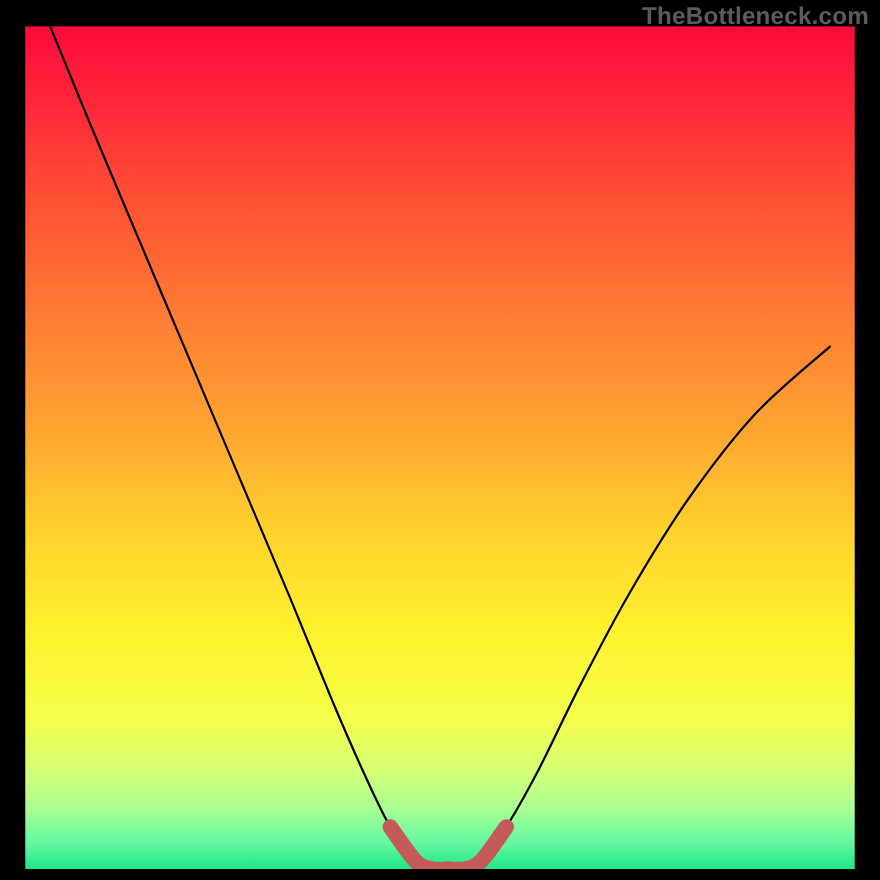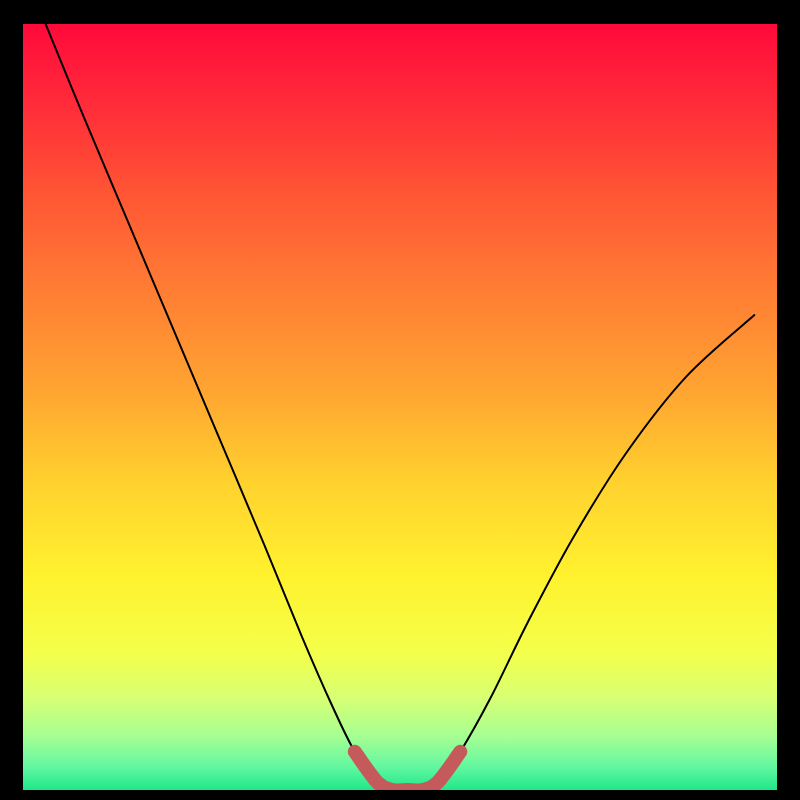--- a/index.html
+++ b/index.html
@@ -72,14 +72,15 @@
   </defs>
 
   <rect x="23" y="24" width="754" height="766" fill="url(#bg)"></rect>
 
   <g clip-path="url(#plotclip)">
     <path id="curve-path" class="curve" d="M 45.62 24 C 51.90333333333333 39.31999999999999, 69.49666666666666 82.72666666666663, 83.32 115.91999999999996 C 97.14333333333333 149.1133333333333, 113.48 187.4133333333333, 128.56 223.15999999999997 C 143.64000000000001 258.90666666666664, 158.72 294.65333333333336, 173.8 330.40000000000003 C 188.88000000000002 366.1466666666667, 203.96000000000004 401.8933333333333, 219.04000000000002 437.64 C 234.12 473.38666666666666, 250.45666666666665 511.68666666666667, 264.28 544.88 C 278.1033333333333 578.0733333333333, 290.67 609.99, 301.98 636.8 C 313.29 663.6099999999999, 323.3433333333333 686.59, 332.14 705.74 C 340.93666666666667 724.89, 347.21999999999997 738.9333333333334, 354.76 751.7 C 362.3 764.4666666666667, 371.0966666666667 775.9566666666667, 377.38 782.34 C 383.6633333333333 788.7233333333334, 387.4333333333333 788.7233333333334, 392.46 790 C 397.4866666666667 791.2766666666666, 402.5133333333333 790, 407.54 790 C 412.5666666666667 790, 417.59333333333336 791.2766666666666, 422.62 790 C 427.64666666666665 788.7233333333334, 431.41666666666674 788.7233333333334, 437.70000000000005 782.34 C 443.98333333333335 775.9566666666667, 451.5233333333333 765.7433333333333, 460.32 751.7 C 469.1166666666667 737.6566666666668, 479.17 719.7833333333334, 490.48 698.08 C 501.79 676.3766666666667, 514.3566666666668 648.29, 528.1800000000001 621.48 C 542.0033333333333 594.6700000000001, 557.0833333333333 565.3066666666667, 573.42 537.22 C 589.7566666666667 509.1333333333333, 607.35 479.77, 626.2 452.96 C 645.0500000000001 426.15, 665.1566666666666 399.34, 686.52 376.35999999999996 C 707.8833333333333 353.37999999999994, 743.0699999999999 325.2933333333333, 754.38 315.08"></path>
     <path id="tol-path" class="tolerance" d="M 354.76 751.7 C 358.53 756.8066666666667, 371.0966666666667 775.9566666666667, 377.38 782.34 C 383.6633333333333 788.7233333333334, 387.4333333333333 788.7233333333334, 392.46 790 C 397.4866666666667 791.2766666666666, 402.5133333333333 790, 407.54 790 C 412.5666666666667 790, 417.59333333333336 791.2766666666666, 422.62 790 C 427.64666666666665 788.7233333333334, 431.41666666666674 788.7233333333334, 437.70000000000005 782.34 C 443.98333333333335 775.9566666666667, 456.55 756.8066666666667, 460.32 751.7"></path>
   </g>
 </svg>
 
+<div class="watermark">TheBottleneck.com</div>
 
 </div>
 
 </body></html>

